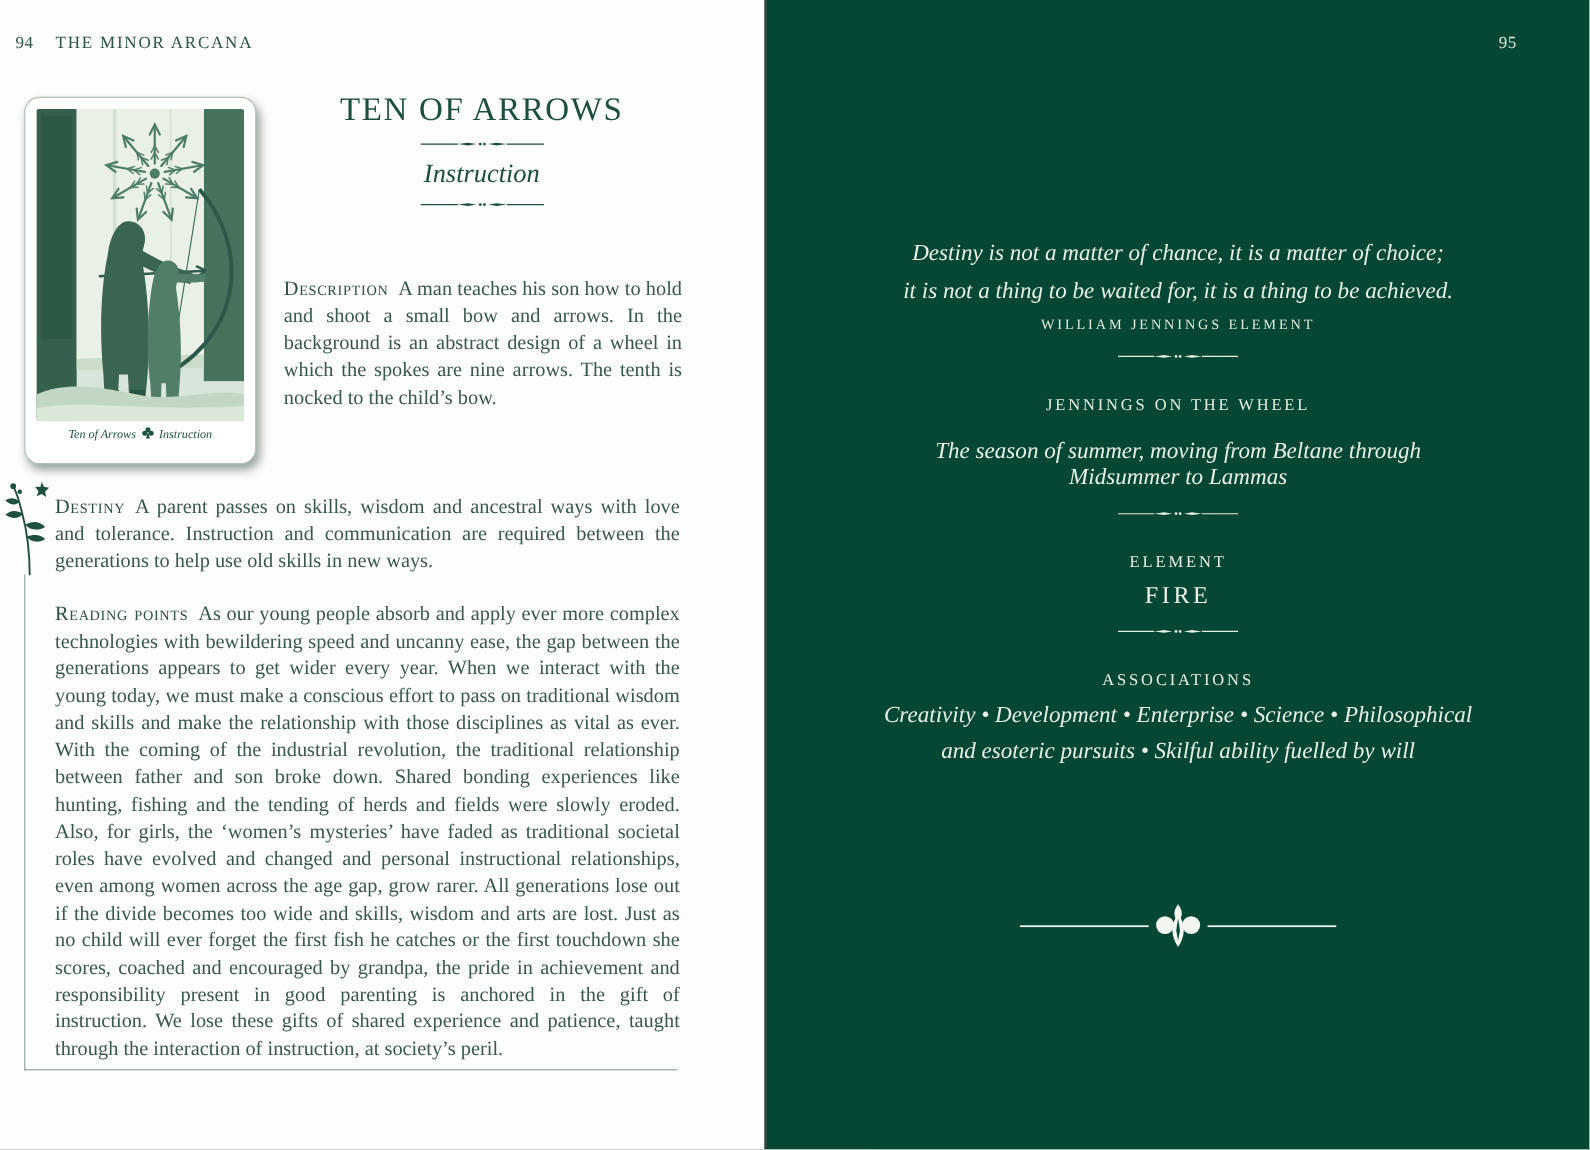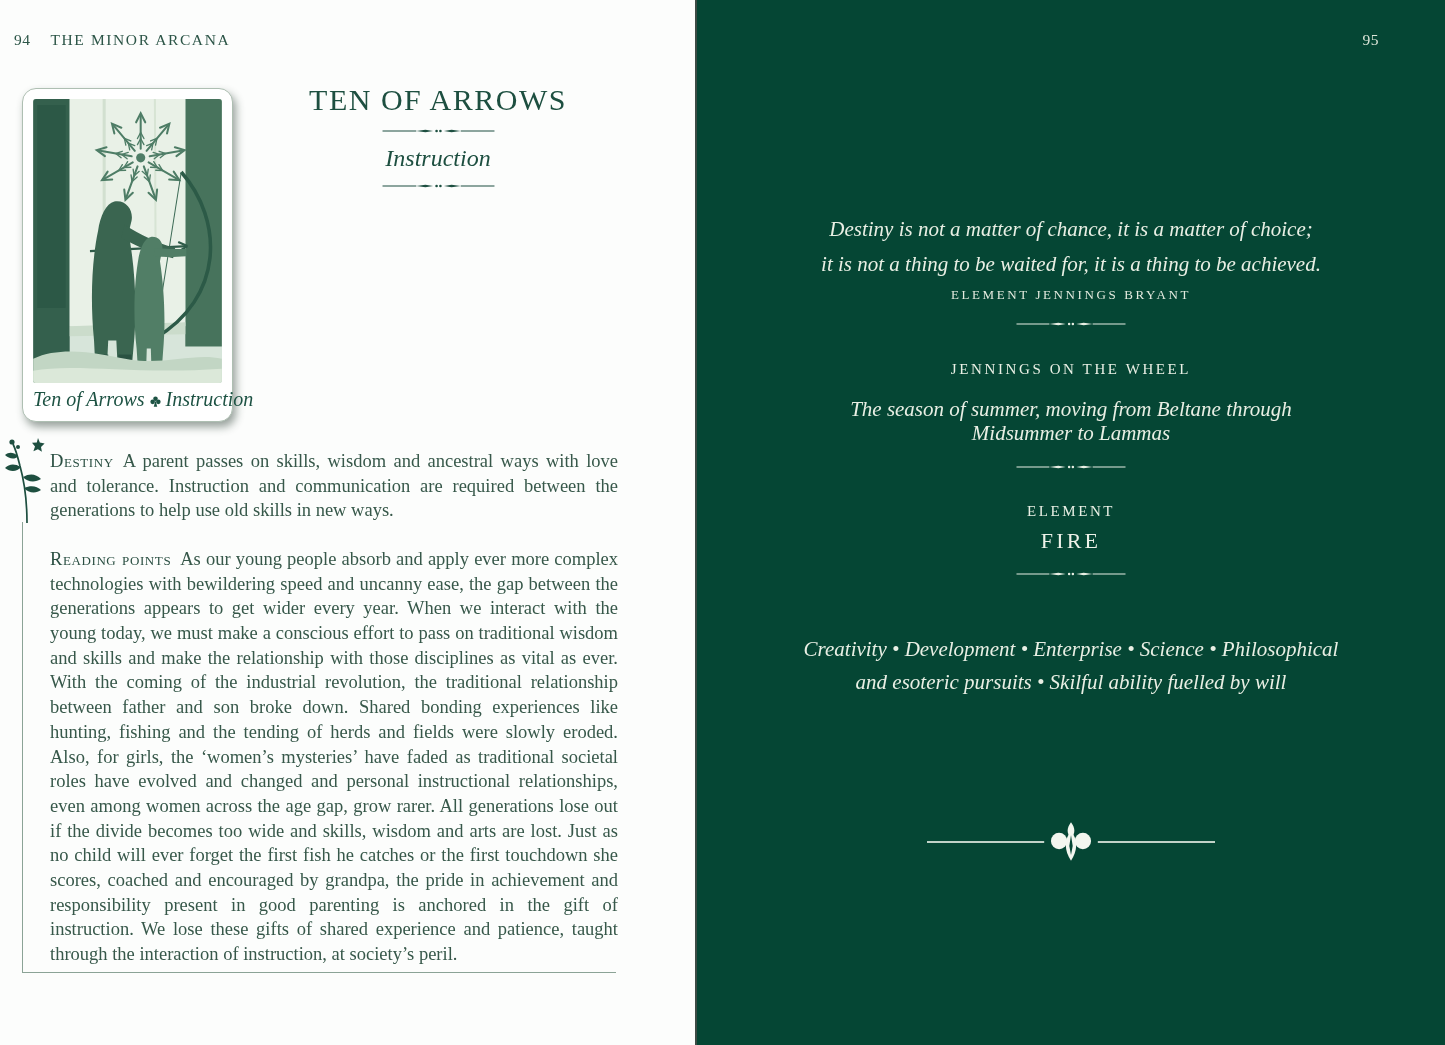--- a/index.html
+++ b/index.html
@@ -7,21 +7,21 @@
           font-family:"Liberation Serif","DejaVu Serif",serif;}
   
   .page-left{position:absolute;left:0;top:0;width:795px;height:1045px;background:#fcfdfc;color:#34564a;}
   .lheader{position:absolute;top:31px;left:14px;font-size:15.5px;letter-spacing:1.6px;color:#2c5547;}
   .lheader .pagenum{letter-spacing:.5px;margin-right:20px;}
   .card{position:absolute;left:22px;top:88px;width:211px;height:334px;background:#ffffff;
         border:1.5px solid #aebfb2;border-radius:14px;box-shadow:3px 5px 9px rgba(30,50,40,.45);
         padding:10px 10px 0 10px;box-sizing:border-box;}
   .card-art{width:100%;height:284px;overflow:hidden;border-radius:3px;background:#d7e5da;}
   .card-art svg{display:block;}
-  .card-caption{margin-top:5px;text-align:center;font-style:italic;font-size:20px;color:#1d5243;white-space:nowrap;}
+  .card-caption{margin-top:5px;text-align:center;font-style:italic;font-size:11px;color:#1d5243;white-space:nowrap;}
   .card-caption .sep{display:inline-block;margin:0 5px;vertical-align:-1px;}
   .titleblock{position:absolute;left:256px;top:83px;width:364px;text-align:center;color:#1d4f40;}
   .card-title{margin:0;font-size:30px;font-weight:normal;letter-spacing:1.5px;}
   .card-subtitle{margin:7px 0;font-size:24px;font-weight:normal;font-style:italic;}
   .divider{display:block;margin:8px auto;color:#1d4f40;}
   .para{font-size:18.5px;line-height:1.335;text-align:justify;color:#37584a;margin:0;}
   .lead{font-variant:small-caps;letter-spacing:.6px;color:#2a4f42;padding-right:9px;}
   .desc{position:absolute;left:258px;top:251px;width:362px;}
   .meaning{position:absolute;left:50px;top:449px;width:568px;}
   .reading{position:absolute;left:50px;top:547px;width:568px;}
@@ -139,20 +139,23 @@
           <line x1="2" y1="6" x2="46" y2="6" stroke-width="1.4"></line>
           <polygon points="46,6 58,4.3 68,6 58,7.7" stroke="none"></polygon>
           <circle cx="72.5" cy="6" r="1.7" stroke="none"></circle>
             <circle cx="77.5" cy="6" r="1.7" stroke="none"></circle>
           <polygon points="104,6 92,4.3 82,6 92,7.7" stroke="none"></polygon>
           <line x1="104" y1="6" x2="148" y2="6" stroke-width="1.4"></line>
         </g>
       </svg>
     </div>
 
+    <p class="para desc">
+      <span class="lead">Description</span><span>A man teaches his son how to hold and shoot a small bow and arrows. In the background is an abstract design of a wheel in which the spokes are nine arrows. The tenth is nocked to the child’s bow.</span>
+    </p>
 
     <svg class="plant" width="46" height="88" viewBox="0 0 46 88">
       <g fill="#1e4f40" stroke="#1e4f40">
         <path d="M23 87 C23 64 21 48 16 30 C14 22 12 14 9 8" fill="none" stroke-width="1.7"></path>
         <path d="M17 31 C10 27 5 28 1 32 C6 36 13 36 17 31 Z" stroke="none"></path>
         <path d="M19 41 C26 37 32 38 37 43 C31 47 23 46 19 41 Z" stroke="none"></path>
         <path d="M14 20 C9 16 5 16 1 19 C5 23 11 24 14 20 Z" stroke="none"></path>
         <path d="M20 52 C27 49 33 50 37 54 C32 58 24 57 20 52 Z" stroke="none"></path>
         <circle cx="8" cy="6" r="2.6" stroke="none"></circle>
         <circle cx="14" cy="11" r="2" stroke="none"></circle>
@@ -171,21 +174,21 @@
 
   </section>
 
   <section class="page-right">
 
     <span class="rpagenum">95</span>
 
 
     <p class="abs quote q1">Destiny is not a matter of chance, it is a matter of choice;</p>
     <p class="abs quote q2">it is not a thing to be waited for, it is a thing to be achieved.</p>
-    <p class="abs attrib">ELEMENT JENNINGS BRYANT</p>
+    <p class="abs attrib">WILLIAM JENNINGS ELEMENT</p>
 
     <svg class="rdiv d1" width="112" height="12" viewBox="0 0 150 12">
       <g fill="currentColor" stroke="currentColor">
         <line x1="2" y1="6" x2="46" y2="6" stroke-width="1.4"></line>
         <polygon points="46,6 58,4.3 68,6 58,7.7" stroke="none"></polygon>
         <circle cx="72.5" cy="6" r="1.7" stroke="none"></circle>
           <circle cx="77.5" cy="6" r="1.7" stroke="none"></circle>
         <polygon points="104,6 92,4.3 82,6 92,7.7" stroke="none"></polygon>
         <line x1="104" y1="6" x2="148" y2="6" stroke-width="1.4"></line>
       </g>
@@ -213,20 +216,21 @@
       <g fill="currentColor" stroke="currentColor">
         <line x1="2" y1="6" x2="46" y2="6" stroke-width="1.4"></line>
         <polygon points="46,6 58,4.3 68,6 58,7.7" stroke="none"></polygon>
         <circle cx="72.5" cy="6" r="1.7" stroke="none"></circle>
           <circle cx="77.5" cy="6" r="1.7" stroke="none"></circle>
         <polygon points="104,6 92,4.3 82,6 92,7.7" stroke="none"></polygon>
         <line x1="104" y1="6" x2="148" y2="6" stroke-width="1.4"></line>
       </g>
     </svg>
 
+    <h3 class="abs shead as-h">ASSOCIATIONS</h3>
     <p class="abs ritalic al1">Creativity • Development • Enterprise • Science • Philosophical</p>
     <p class="abs ritalic al2">and esoteric pursuits • Skilful ability fuelled by will</p>
 
     <svg class="orn" width="288" height="44" viewBox="0 0 290 44">
       <g fill="currentColor">
         <rect x="0" y="21.2" width="118" height="1.6"></rect>
         <rect x="172" y="21.2" width="118" height="1.6"></rect>
         <path d="M145 2 C140.5 8 140.5 13.5 145 18 C149.5 13.5 149.5 8 145 2 Z"></path>
         <circle cx="133" cy="21" r="8.2"></circle>
         <circle cx="157" cy="21" r="8.2"></circle>

